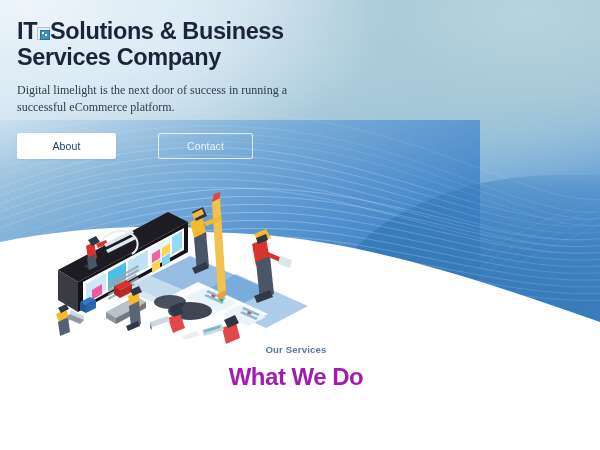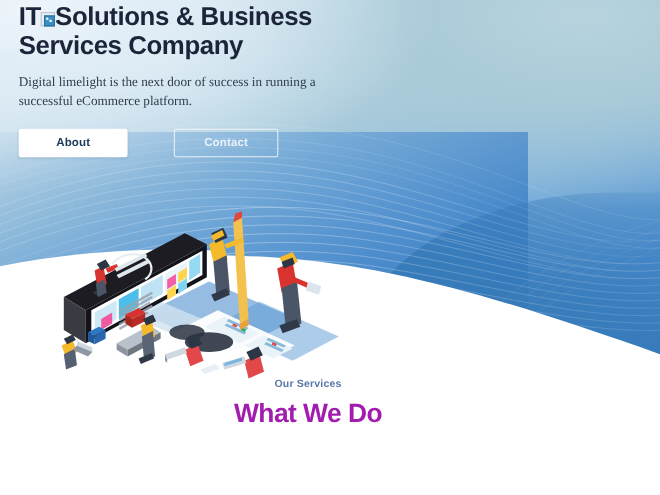--- a/index.html
+++ b/index.html
@@ -33,21 +33,21 @@
     position:absolute; right:-60px; top:175px; width:340px; height:220px;
     background:linear-gradient(200deg, rgba(70,135,195,0) 0%, rgba(54,122,185,.85) 45%, #2f76ad 100%);
     border-radius:70% 0 0 0;
   }
   .wave-svg { position:absolute; inset:0; width:600px; height:360px; }
 
   
   .white-curve { position:absolute; left:0; bottom:-2px; width:600px; height:190px; }
 
   
-  .hero-copy { position:absolute; left:17px; top:2px; width:320px; z-index:6; }
+  .hero-copy { position:absolute; left:17px; top:18px; width:320px; z-index:6; }
   .headline {
     font-size:23.5px; line-height:26px; font-weight:700; letter-spacing:-0.4px;
     color:#1b2438;
   }
   .headline .broken-img {
     display:inline-block; width:13px; height:13px; vertical-align:-1px;
     border:1px solid #b9c3cf; background:#e9eef4; position:relative; margin:0 0 0 0;
   }
   .headline .broken-img::before{
     content:""; position:absolute; left:2px; top:2px; width:8px; height:8px;
@@ -57,32 +57,32 @@
     content:""; position:absolute; left:3.5px; top:4px; width:2px; height:2px;
     background:#fff; box-shadow:3px 2px 0 #fff;
   }
   .subcopy {
     margin-top:12px; font-family:"Liberation Serif", serif;
     font-size:12px; line-height:16.5px; color:#2f3c4c; width:288px;
   }
   .btn-row { margin-top:18px; display:flex; gap:6px; }
   .btn {
     height:26px; display:flex; align-items:center; justify-content:center;
-    font-size:10.5px; font-weight:700; letter-spacing:.1px; border-radius:2px;
+    font-size:10.5px; font-weight:400; letter-spacing:.1px; border-radius:2px;
     cursor:pointer; user-select:none;
   }
   .btn-about { width:99px; background:#ffffff; color:#1b3a5c; box-shadow:0 1px 2px rgba(30,60,90,.10); }
   .btn-contact { width:95px; background:transparent; color:rgba(255,255,255,.82);
                  border:1px solid rgba(255,255,255,.75);margin-left:36px; }
 
   
   .illus { position:absolute; left:40px; top:178px; width:300px; height:170px; z-index:5; }
 
   
-  .services { position:absolute; left:0; top:344px; width:560px; text-align:center; z-index:7; }
+  .services { position:absolute; left:16px; top:344px; width:560px; text-align:center; z-index:7; }
   .eyebrow { font-size:9.6px; font-weight:600; color:#5878a8; letter-spacing:.15px; }
   .section-title { margin-top:8px; font-size:24px; font-weight:700; color:#a21caf; letter-spacing:-.5px; }
 </style>
 </head>
 <body>
 
 <div id="page">
 
   <section class="hero">
     <div class="hero-grad"></div>

